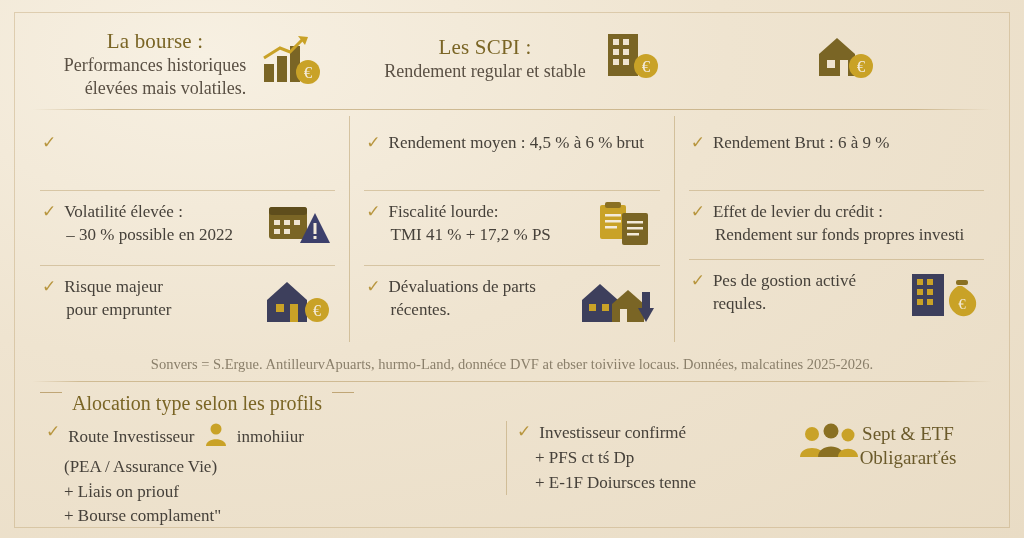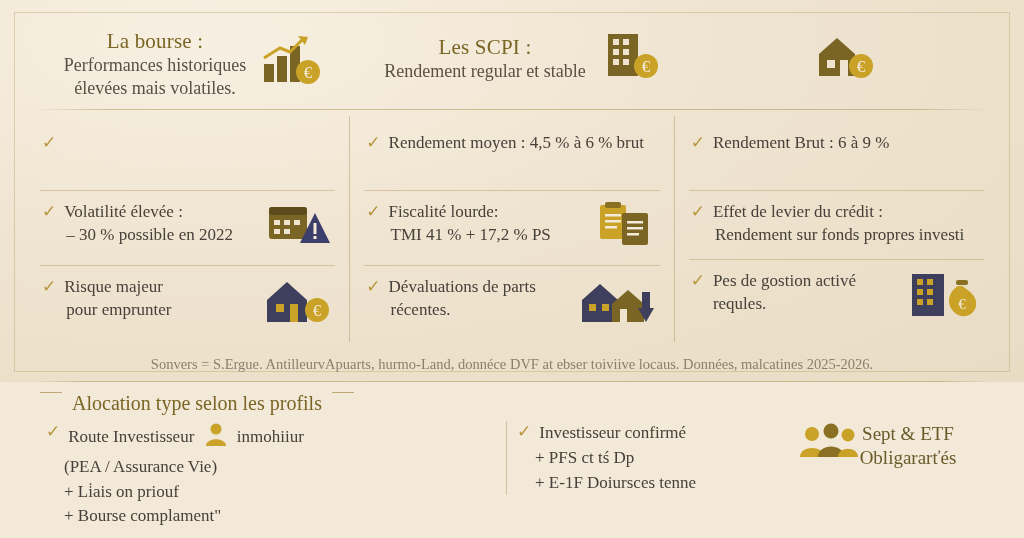--- a/index.html
+++ b/index.html
@@ -5,21 +5,21 @@
   html,body{margin:0;padding:0;}
   body{
     width:1024px;height:538px;
     background:#f2e9d8;
     font-family:"Liberation Serif", serif;
     color:#3a3a3a;
     overflow:hidden;
   }
   .page{
     position:relative;
-    width:1024px;height:382px;
+    width:1024px;height:538px;
     background:
       radial-gradient(ellipse at 20% 10%, #f7f0e2 0%, #efe4d0 45%, #e9dcc5 100%);
     box-sizing:border-box;
     padding:18px 22px 10px 22px;
   }
   .page:before{
     content:"";
     position:absolute;left:14px;top:12px;right:14px;bottom:10px;
     border:1px solid rgba(180,150,95,0.35);
     pointer-events:none;
@@ -48,20 +48,21 @@
   }
   .htitle{
     font-size:21px;
     color:#7a6525;
     letter-spacing:.2px;
     white-space:nowrap;
   }
   .hsub{
     font-size:18px;
     color:#5a5044;
+    text-align:right;
   }
 
   .divider-h{
     height:1px;
     background:linear-gradient(90deg,rgba(176,146,88,0) 0%,rgba(176,146,88,.55) 8%,rgba(176,146,88,.55) 92%,rgba(176,146,88,0) 100%);
     margin:4px 10px 0 10px;
   }
 
   
   .columns{

